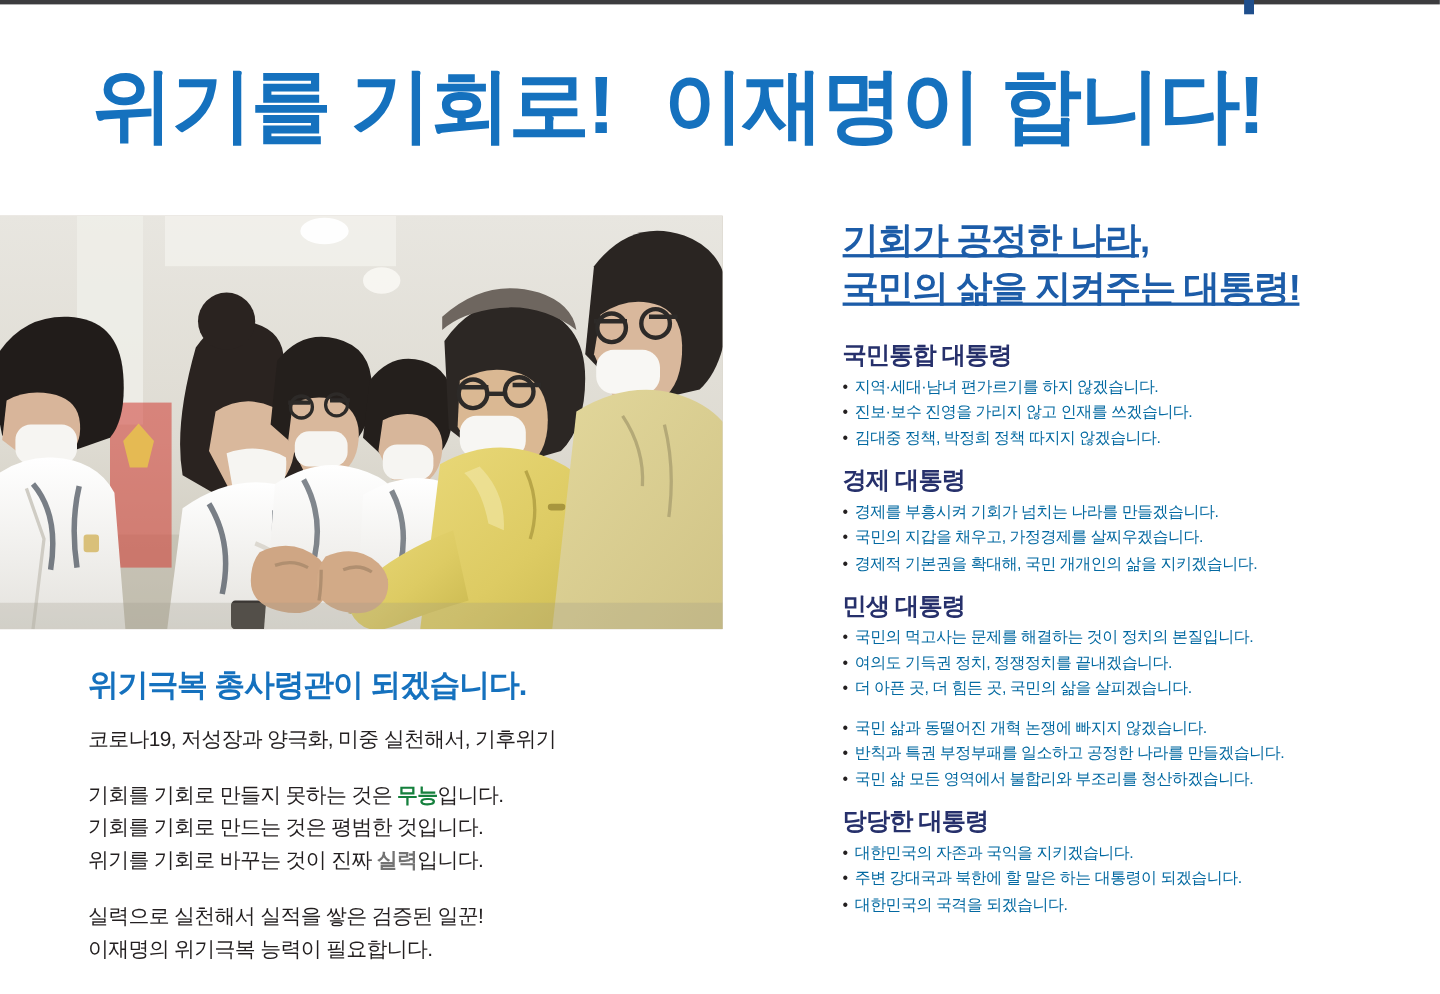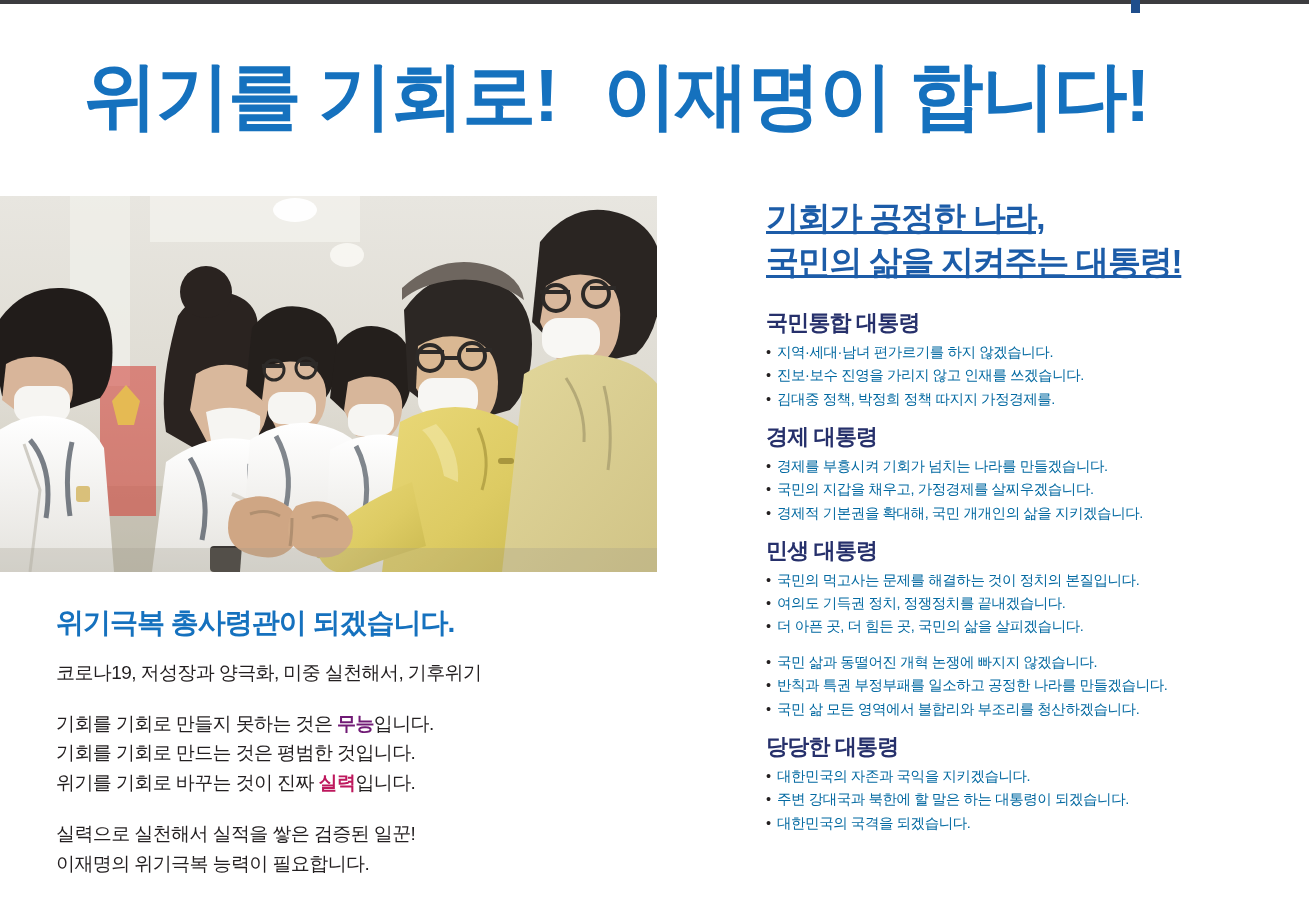--- a/index.html
+++ b/index.html
@@ -69,21 +69,21 @@
     overflow: hidden;
     background: #cfc9bd;
   }
   .photo svg {
     display: block;
     width: 657px;
     height: 376px;
   }
   .left-text {
     position: absolute;
-    left: 56px;
+    left: 80px;
     top: 606px;
     width: 620px;
   }
   .left-title {
     color: #1571be;
     font-size: 28px;
     font-weight: 900;
     letter-spacing: -1px;
     line-height: 1.2;
     margin: 0 0 18px 0;
@@ -94,25 +94,25 @@
     font-size: 19px;
     font-weight: 500;
     letter-spacing: -0.6px;
     line-height: 1.55;
     white-space: nowrap;
   }
   .para-gap {
     height: 22px;
   }
   .hl-red {
-    color: #701a75;
+    color: #15803d;
     font-weight: 900;
   }
   .hl-blue {
-    color: #be185d;
+    color: #737373;
     font-weight: 900;
   }
   
   .right-col {
     position: absolute;
     left: 766px;
     top: 196px;
     width: 530px;
   }
   .right-lead {
@@ -301,21 +301,21 @@
   <div class="right-col">
     <div class="right-lead">
       <div>기회가 공정한 나라,</div>
       <div>국민의 삶을 지켜주는 대통령!</div>
     </div>
 
     <div class="section">
       <div class="section-title">국민통합 대통령</div>
       <div class="bullet">지역·세대·남녀 편가르기를 하지 않겠습니다.</div>
       <div class="bullet">진보·보수 진영을 가리지 않고 인재를 쓰겠습니다.</div>
-      <div class="bullet">김대중 정책, 박정희 정책 따지지 가정경제를.</div>
+      <div class="bullet">김대중 정책, 박정희 정책 따지지 않겠습니다.</div>
     </div>
 
     <div class="section">
       <div class="section-title">경제 대통령</div>
       <div class="bullet">경제를 부흥시켜 기회가 넘치는 나라를 만들겠습니다.</div>
       <div class="bullet">국민의 지갑을 채우고, 가정경제를 살찌우겠습니다.</div>
       <div class="bullet">경제적 기본권을 확대해, 국민 개개인의 삶을 지키겠습니다.</div>
     </div>
 
     <div class="section">

